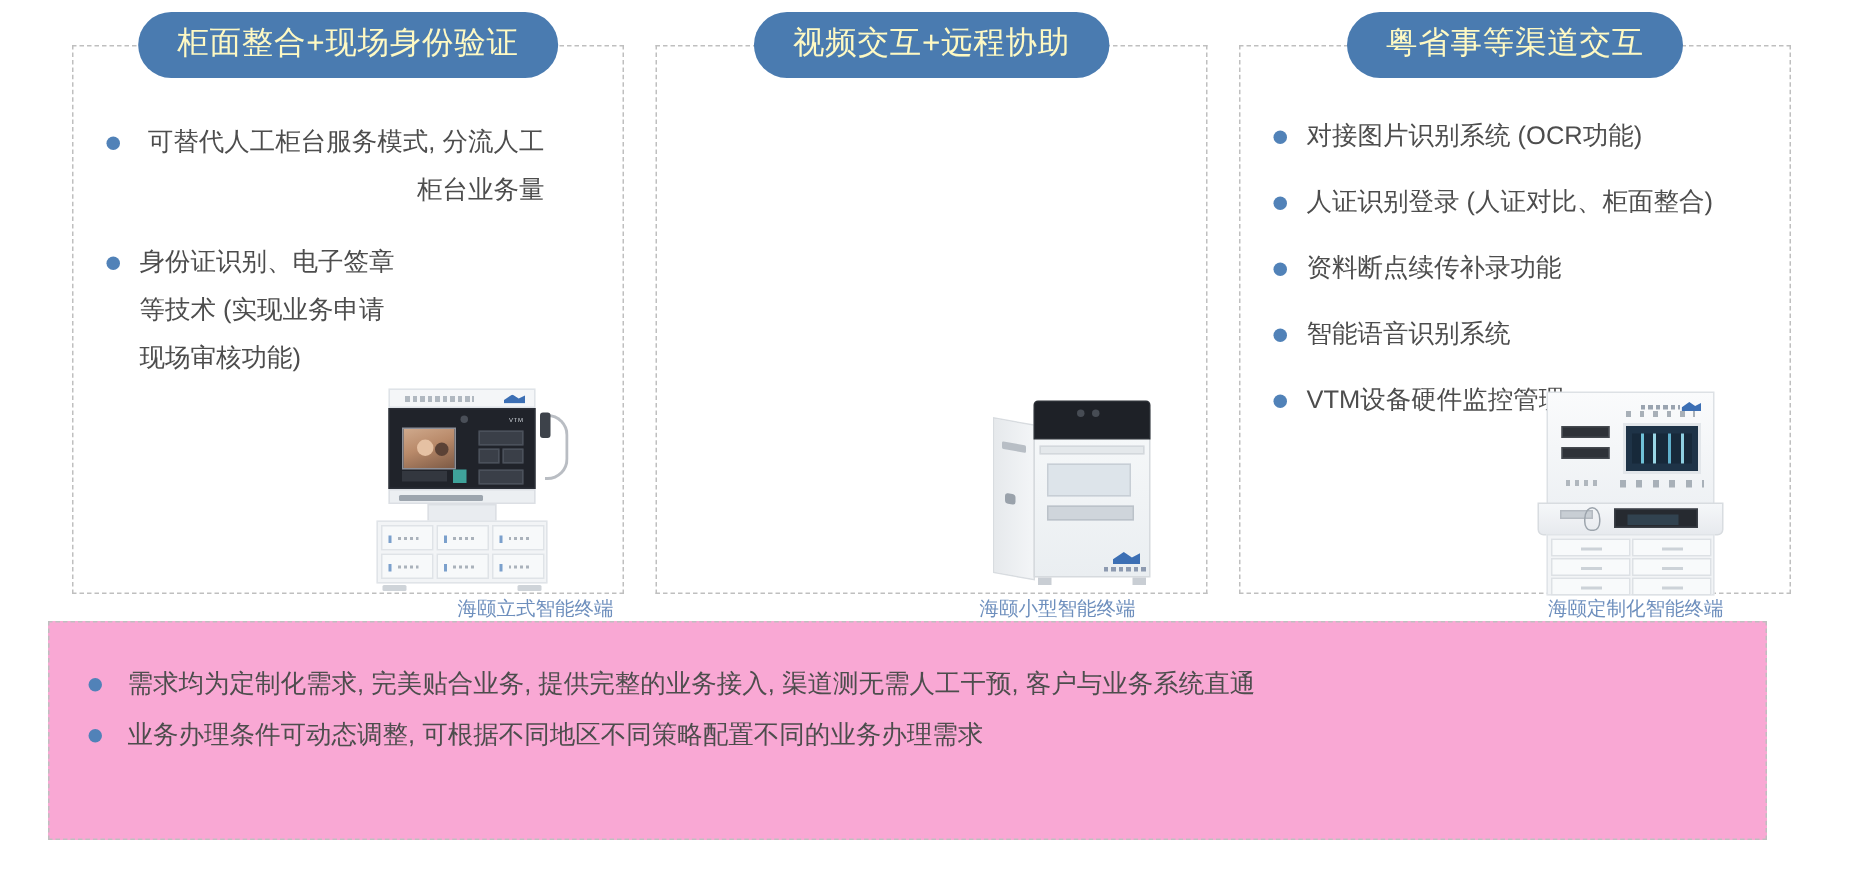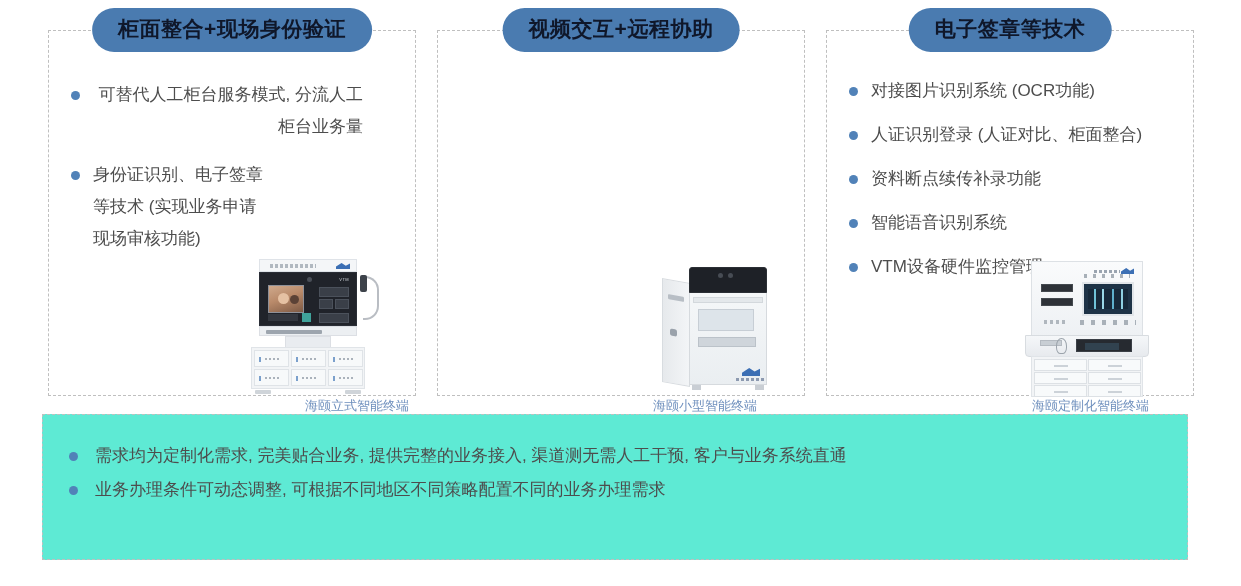--- a/index.html
+++ b/index.html
@@ -42,28 +42,28 @@
     box-sizing: border-box;
     background: #ffffff;
   }
 
   .panel-header {
     position: absolute;
     top: -23px;
     left: 50%;
     transform: translateX(-50%);
     background: #4a7bb0;
-    color: #0f172a;
+    color: #fef9c3;
     border-radius: 22px;
     padding: 8px 26px 10px 26px;
     font-size: 21px;
     line-height: 26px;
     white-space: nowrap;
     letter-spacing: 0.5px;
-    font-weight: 700;
+    font-weight: 400;
   }
 
   .panel-body {
     position: absolute;
     left: 0;
     top: 48px;
     right: 0;
     bottom: 0;
   }
 
@@ -331,27 +331,27 @@
     border: 1px solid #dde1e5; background: #f8fafb; box-sizing: border-box;
   }
   .dev3 .d3-drawer::after {
     content: ""; position: absolute; left: 50%; top: 5px; margin-left: -7px;
     width: 14px; height: 2px; background: #ccd2d8;
   }
 
   
   .bottom-panel {
     position: absolute;
-    left: 42px;
+    left: 32px;
     top: 414px;
     width: 1146px;
     height: 146px;
     border: 1px dashed #bfbfbf;
     box-sizing: border-box;
-    background: #5eead4;
+    background: #f9a8d4;
   }
   .bottom-list {
     list-style: none;
     margin: 0;
     padding: 24px 0 0 0;
   }
   .bottom-bullet {
     position: relative;
     padding-left: 52px;
     font-size: 17px;
@@ -456,21 +456,21 @@
             <span style="left:0;"></span>
               <span style="right:0;"></span>
           </div>
         </div>
 
         <div class="caption" style="left:215px; top:318px;">海颐小型智能终端</div>
       </div>
     </div>
 
     <div class="panel">
-      <div class="panel-header">电子签章等技术</div>
+      <div class="panel-header">粤省事等渠道交互</div>
       <div class="panel-body">
         <ul class="bullets" style="margin-top:-4px;">
           <li class="bullet" style="width:300px; margin-bottom:12px;">
             <span class="dot"></span>
             <span>对接图片识别系统 (OCR功能)</span>
           </li>
           <li class="bullet" style="width:320px; margin-bottom:12px;">
             <span class="dot"></span>
             <span>人证识别登录 (人证对比、柜面整合)</span>
           </li>

